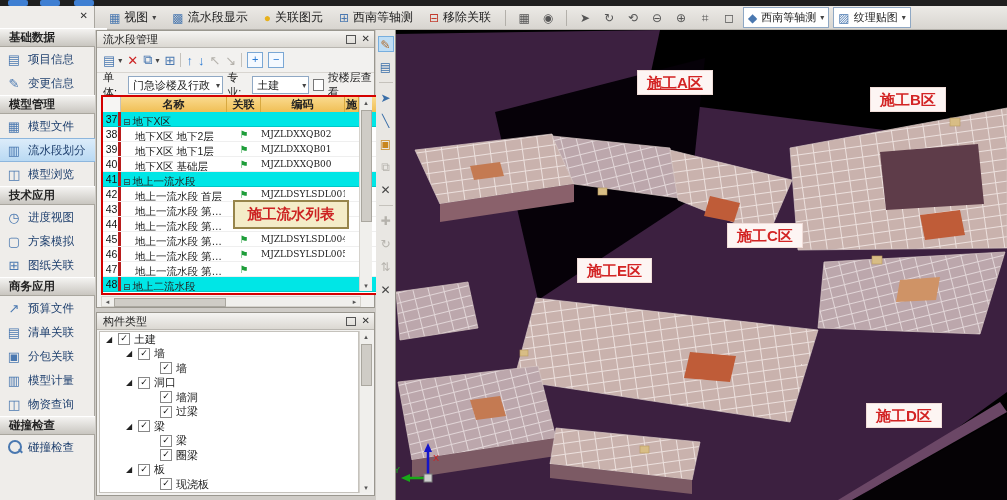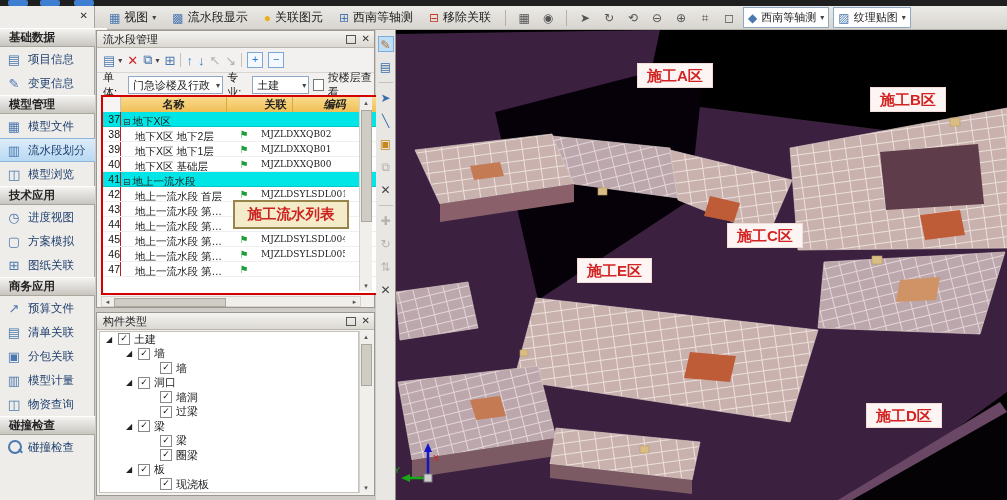--- a/index.html
+++ b/index.html
@@ -55,26 +55,26 @@
   .combo{display:flex;align-items:center;background:#fff;border:1px solid #8fa8c4;height:16px;padding:0 2px 0 4px;}
   .combo .cv{font-size:11px;white-space:nowrap;overflow:hidden;}
   .combo .ca{font-size:8px;color:#444;margin-left:3px;}
   .cb{width:10px;height:10px;border:1px solid #777;background:#fff;display:inline-block;}
   
   .redbox{position:absolute;left:4px;top:64px;width:320px;height:200px;border:2px solid #d40000;box-sizing:border-box;background:#fff;overflow:hidden;}
   .thead{display:flex;height:15px;background:linear-gradient(#fada8e,#f0bf55);font-weight:bold;font-size:11px;}
   .thead span{border-right:1px solid #d8a940;box-sizing:border-box;text-align:center;line-height:15px;}
   .h-num{width:18px;background:#f6f5f3;border-right:1px solid #c5c2bc !important;}
   .h-name{width:106px;}
-  .h-link{width:34px;margin-left:32px;}
-  .h-code{width:84px;font-style:italic;}
+  .h-link{width:34px;}
+  .h-code{width:84px;}
   .h-cons{width:14px;overflow:hidden;}
   .trow{display:flex;height:14px;font-size:10.5px;border-bottom:1px solid #efefef;background:#fff;}
   .trow.group{background:#00e6e6;border-bottom:1px solid #00c8c8;}
-  .c-num{width:18px;text-align:right;padding-left:2px;box-sizing:border-box;color:#111;border-right:1px solid #b91c1c;line-height:14px;}
+  .c-num{width:18px;text-align:center;padding-left:2px;box-sizing:border-box;color:#111;border-right:3px solid #b91c1c;line-height:14px;}
   .c-name{width:106px;line-height:18px;white-space:nowrap;overflow:hidden;box-sizing:border-box;}
   .c-name .ind{padding-left:14px;}
   .exp{font-size:9px;margin:0 2px 0 2px;color:#333;}
   .c-link{width:34px;text-align:center;line-height:14px;}
   .flag{color:#1e9e3a;font-size:10px;}
   .c-code{width:84px;line-height:14px;font-family:"DejaVu Serif",serif;font-size:9px;white-space:nowrap;overflow:hidden;}
   .c-cons{width:14px;}
   .vscroll{position:absolute;right:2px;top:66px;width:12px;height:194px;background:#f0efec;border-left:1px solid #d5d2cc;}
   .vscroll .arr{height:11px;text-align:center;font-size:7px;color:#555;line-height:11px;}
   .vscroll .thumb{position:absolute;left:1px;top:13px;width:9px;height:110px;background:#cfccc6;border:1px solid #aaa79f;}
@@ -103,21 +103,21 @@
   .st{width:16px;height:16px;text-align:center;font-size:12px;line-height:16px;color:#3a6ea8;}
   .st.sel{background:#bfddf4;border:1px solid #77aede;box-sizing:border-box;color:#b06a2a;}
   .st.orange{color:#c8861e;}
   .st.gray{color:#b5b2ac;}
   .st.dark{color:#444;}
   .st-sep{width:14px;height:1px;background:#c5c2bc;}
   
   .viewport{position:absolute;left:396px;top:30px;width:611px;height:470px;background:#000;overflow:hidden;}
   .zone-label{position:absolute;background:#fdf5f3;border:1px solid #f0dcd8;color:#d32424;font-weight:bold;
        font-size:15px;padding:2px 9px;line-height:19px;white-space:nowrap;}
-  .zl-a{left:241px;top:33px;} .zl-b{left:474px;top:57px;} .zl-c{left:331px;top:193px;}
+  .zl-a{left:241px;top:40px;text-decoration:underline;} .zl-b{left:474px;top:57px;} .zl-c{left:331px;top:193px;}
   .zl-e{left:181px;top:228px;} .zl-d{left:470px;top:373px;}
 </style>
 </head>
 <body>
 
 <div class="app">
 
   <div class="topstrip">
     <span class="stub" style="left:8px"></span>
     <span class="stub" style="left:40px"></span>
@@ -353,20 +353,27 @@
           <span class="c-name"><span class="ind">地上一流水段 第…</span></span>
           <span class="c-link"><span class="flag">⚑</span></span>
           <span class="c-code">MJZLDSYLSDL005</span>
             <span class="c-cons"></span>
         </div>
         <div class="trow">
           <span class="c-num">47</span>
           <span class="c-name"><span class="ind">地上一流水段 第…</span></span>
           <span class="c-link"><span class="flag">⚑</span></span>
           <span class="c-code"></span>
+            <span class="c-cons"></span>
+        </div>
+        <div class="trow group">
+          <span class="c-num">48</span>
+          <span class="c-name"><span class="exp">⊟</span><span>地上二流水段</span></span>
+          <span class="c-link"></span>
+            <span class="c-code"></span>
             <span class="c-cons"></span>
         </div>
       </div>
 
       <div class="vscroll">
         <div class="arr">▴</div>
         <div class="thumb"></div>
         <div class="arr dn">▾</div>
       </div>
 

